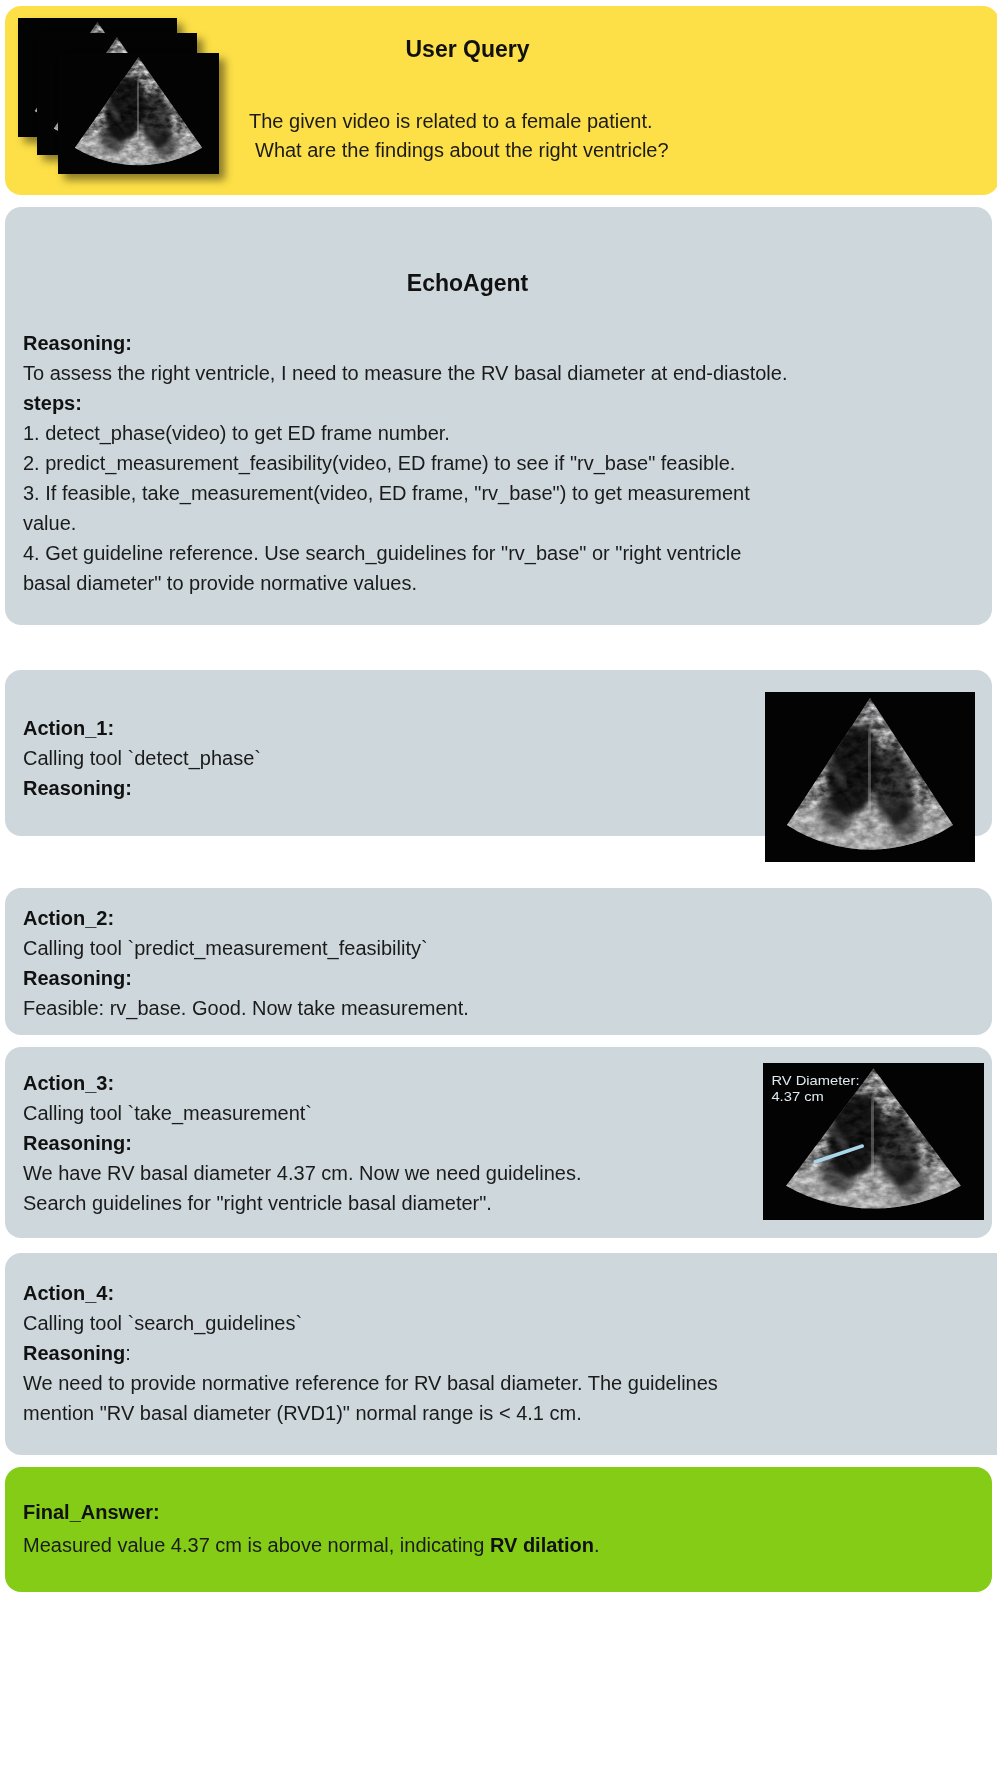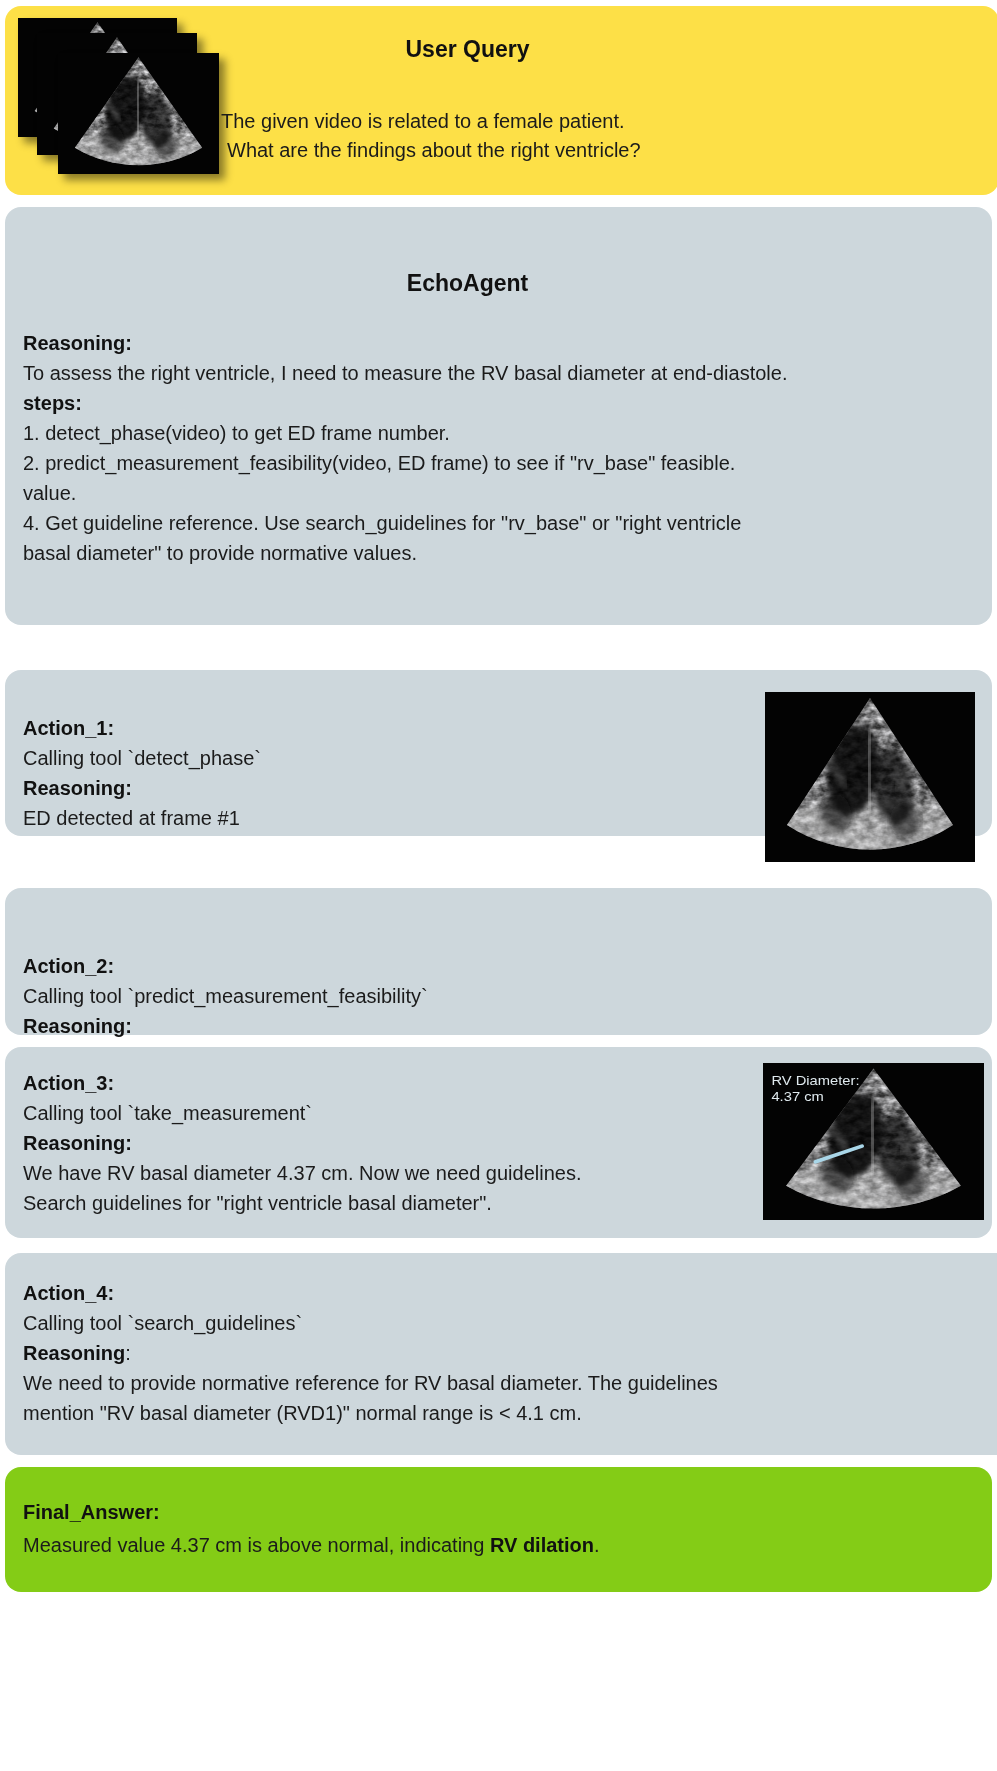--- a/index.html
+++ b/index.html
@@ -108,56 +108,56 @@
             <use href="#echo-scene" xlink:href="#echo-scene"></use>
           </svg>
       </div>
       <div class="frame" style="left:53px;top:47px;width:161px;height:121px;">
         <svg viewBox="0 0 210 170" preserveAspectRatio="none">
             <use href="#echo-scene" xlink:href="#echo-scene"></use>
           </svg>
       </div>
     </div>
     <div class="title" style="top:30px;">User Query</div>
-    <div class="t" style="left:216px;top:101px;line-height:29px;">
+    <div class="t" style="left:244px;top:101px;line-height:29px;">
       <div>The given video is related to a female patient.</div>
       <div class="uq-line2">What are the findings about the right ventricle?</div>
     </div>
   </section>
 
   <section class="box blue" style="top:207px;height:418px;">
     <div class="title" style="top:63px;">EchoAgent</div>
     <div class="t" style="left:18px;top:121px;">
       <div class="b">Reasoning:</div>
       <div>To assess the right ventricle, I need to measure the RV basal diameter at end-diastole.</div>
       <div class="b">steps:</div>
       <div>1. detect_phase(video) to get ED frame number.</div>
       <div>2. predict_measurement_feasibility(video, ED frame) to see if "rv_base" feasible.</div>
+      <div>3. If feasible, take_measurement(video, ED frame, "rv_base") to get measurement</div>
       <div>value.</div>
       <div>4. Get guideline reference. Use search_guidelines for "rv_base" or "right ventricle</div>
       <div>basal diameter" to provide normative values.</div>
     </div>
   </section>
 
   <section class="box blue" style="top:670px;height:166px;">
     <div class="t" style="left:18px;top:43px;">
       <div class="b">Action_1:</div>
       <div>Calling tool `detect_phase`</div>
       <div class="b">Reasoning:</div>
-      <div>ED detected at frame #1</div>
     </div>
     <div class="echo-img" style="left:760px;top:22px;width:210px;height:170px;">
       <svg viewBox="0 0 210 170" preserveAspectRatio="none">
           <use href="#echo-scene" xlink:href="#echo-scene"></use>
         </svg>
     </div>
   </section>
 
   <section class="box blue" style="top:888px;height:147px;">
-    <div class="t" style="left:18px;top:15px;margin-top:48px;">
+    <div class="t" style="left:18px;top:15px;">
       <div class="b">Action_2:</div>
       <div>Calling tool `predict_measurement_feasibility`</div>
       <div class="b">Reasoning:</div>
       <div>Feasible: rv_base. Good. Now take measurement.</div>
     </div>
   </section>
 
   <section class="box blue" style="top:1047px;height:191px;">
     <div class="t" style="left:18px;top:21px;">
       <div class="b">Action_3:</div>

